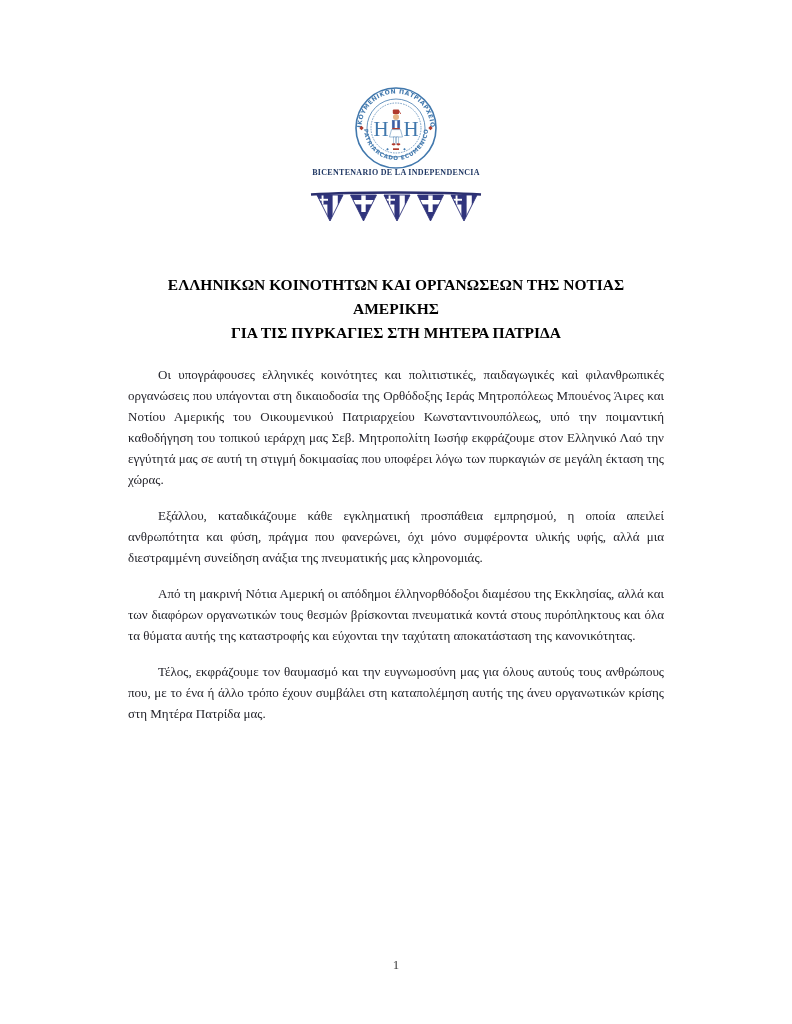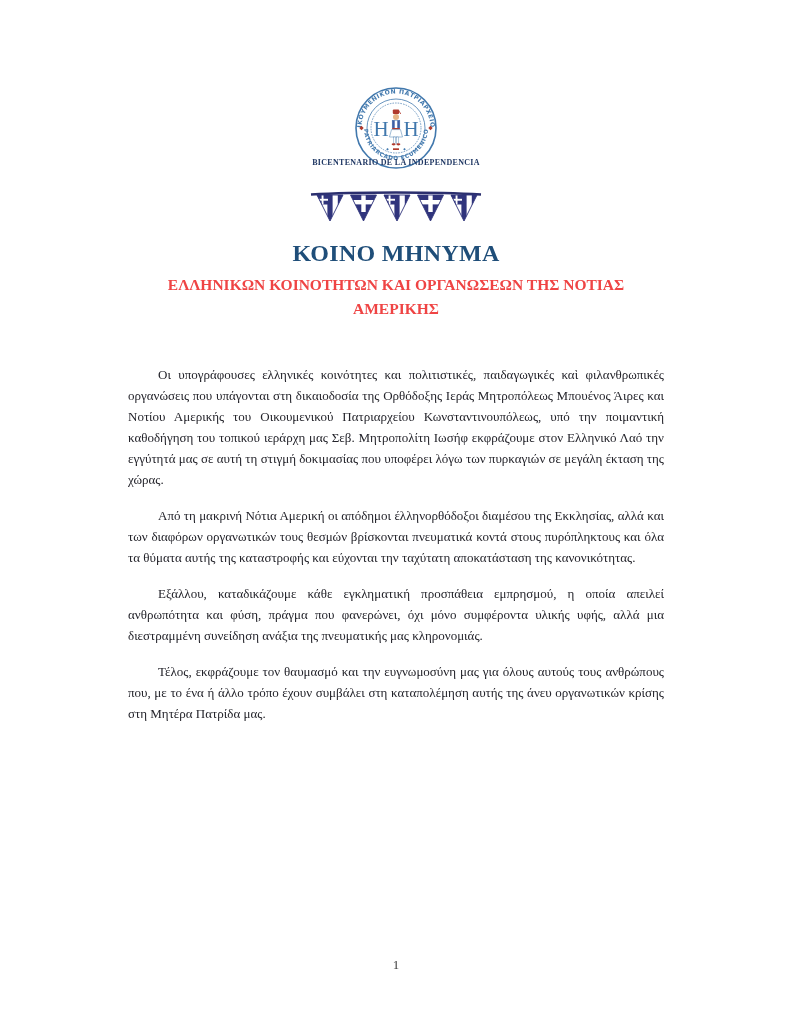--- a/index.html
+++ b/index.html
@@ -13,39 +13,39 @@
     position:absolute; inset:0; width:792px; height:1024px;
     background:#ffffff; overflow:hidden;
   }
 
   
   .seal-wrap {
     position:absolute; top:86px; left:0; width:100%;
     display:flex; justify-content:center;
   }
   .org-block {
-    position:absolute; top:158px; left:0; width:100%;
+    position:absolute; top:168px; left:0; width:100%;
     text-align:center; color:#203864; font-weight:700;
     font-size:8px; line-height:9px; letter-spacing:0.3px;
   }
   .bunting-wrap {
     position:absolute; top:191px; left:0; width:100%;
     display:flex; justify-content:center;
   }
 
   
   .doc-title {
     position:absolute; top:240px; left:0; width:100%;
     text-align:center; font-size:24px; font-weight:700;
     color:#1F4E79; letter-spacing:0.3px;
   }
   .doc-subtitle {
     position:absolute; top:273px; left:128px; width:536px;
     text-align:center; font-size:15.5px; font-weight:700;
-    color:#ef4444; line-height:24px;
+    color:#000000; line-height:24px;
   }
 
   
   .doc-body {
     position:absolute; top:364px; left:128px; width:536px;
     font-size:13px; line-height:21px; color:#24242B;
     text-align:justify; hyphens:none;
   }
   .doc-body p { margin:0 0 15px 0; text-indent:30px; }
 
@@ -176,29 +176,29 @@
         <rect x="20.8" width="5.2" height="26" fill="#30347C"></rect>
         <rect x="0" y="0" width="11" height="9.5" fill="#30347C"></rect>
         <rect x="4.6" y="0" width="1.9" height="9.5" fill="#ffffff"></rect>
         <rect x="0" y="3.8" width="11" height="1.9" fill="#ffffff"></rect>
       </g>
           <path d="M0,0 H26 L13,26 Z" fill="none" stroke="#30347C" stroke-width="0.9"></path>
         </g>
     </svg>
   </div>
 
-  <h1 class="doc-title">ΚΟΙΝΟ ΜΗΝΥΜΑ</h1>
   <h2 class="doc-subtitle">
     <div>ΕΛΛΗΝΙΚΩΝ ΚΟΙΝΟΤΗΤΩΝ ΚΑΙ ΟΡΓΑΝΩΣΕΩΝ ΤΗΣ ΝΟΤΙΑΣ ΑΜΕΡΙΚΗΣ</div>
+    <div>ΓΙΑ ΤΙΣ ΠΥΡΚΑΓΙΕΣ ΣΤΗ ΜΗΤΕΡΑ ΠΑΤΡΙΔΑ</div>
   </h2>
 
   <main class="doc-body">
     <p>Οι υπογράφουσες ελληνικές κοινότητες και πολιτιστικές, παιδαγωγικές καὶ φιλανθρωπικές οργανώσεις που υπάγονται στη δικαιοδοσία της Ορθόδοξης Ιεράς Μητροπόλεως Μπουένος Άιρες και Νοτίου Αμερικής του Οικουμενικού Πατριαρχείου Κωνσταντινουπόλεως, υπό την ποιμαντική καθοδήγηση του τοπικού ιεράρχη μας Σεβ. Μητροπολίτη Ιωσήφ εκφράζουμε στον Ελληνικό Λαό την εγγύτητά μας σε αυτή τη στιγμή δοκιμασίας που υποφέρει λόγω των πυρκαγιών σε μεγάλη έκταση της χώρας.</p>
+    <p>Εξάλλου, καταδικάζουμε κάθε εγκληματική προσπάθεια εμπρησμού, η οποία απειλεί ανθρωπότητα και φύση, πράγμα που φανερώνει, όχι μόνο συμφέροντα υλικής υφής, αλλά μια διεστραμμένη συνείδηση ανάξια της πνευματικής μας κληρονομιάς.</p>
     <p>Από τη μακρινή Νότια Αμερική οι απόδημοι έλληνορθόδοξοι διαμέσου της Εκκλησίας, αλλά και των διαφόρων οργανωτικών τους θεσμών βρίσκονται πνευματικά κοντά στους πυρόπληκτους και όλα τα θύματα αυτής της καταστροφής και εύχονται την ταχύτατη αποκατάσταση της κανονικότητας.</p>
-    <p>Εξάλλου, καταδικάζουμε κάθε εγκληματική προσπάθεια εμπρησμού, η οποία απειλεί ανθρωπότητα και φύση, πράγμα που φανερώνει, όχι μόνο συμφέροντα υλικής υφής, αλλά μια διεστραμμένη συνείδηση ανάξια της πνευματικής μας κληρονομιάς.</p>
     <p>Τέλος, εκφράζουμε τον θαυμασμό και την ευγνωμοσύνη μας για όλους αυτούς τους ανθρώπους που, με το ένα ή άλλο τρόπο έχουν συμβάλει στη καταπολέμηση αυτής της άνευ οργανωτικών κρίσης στη Μητέρα Πατρίδα μας.</p>
   </main>
 
   <footer class="page-number">
     <span>1</span>
   </footer>
 
 </div>
 
 </body></html>

